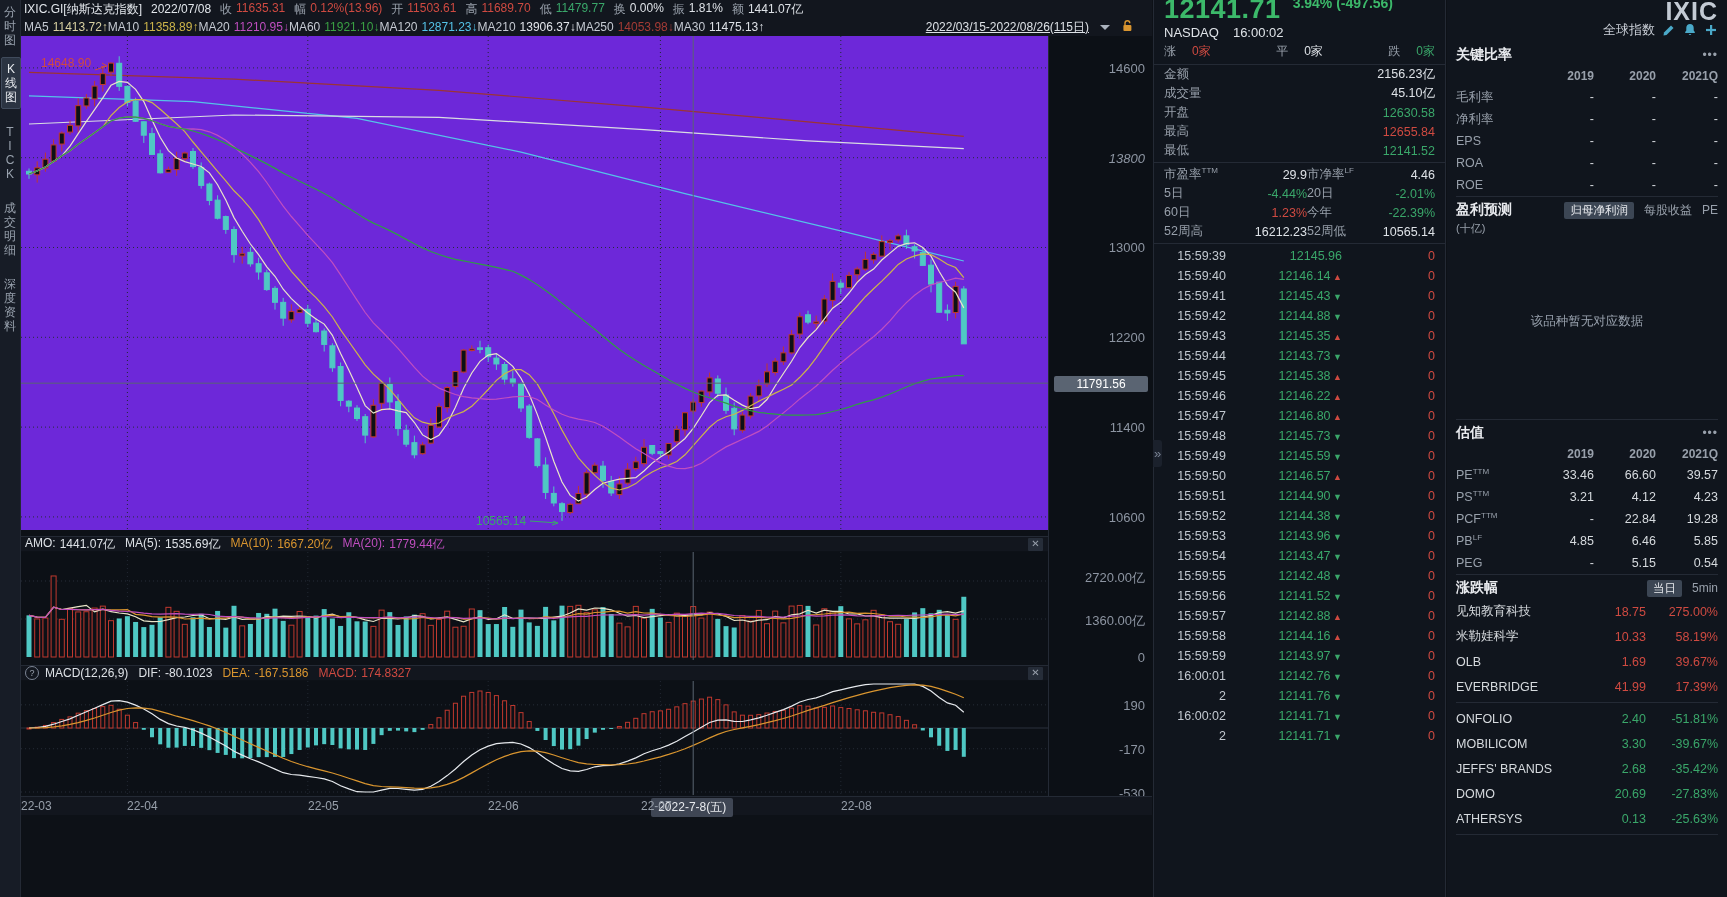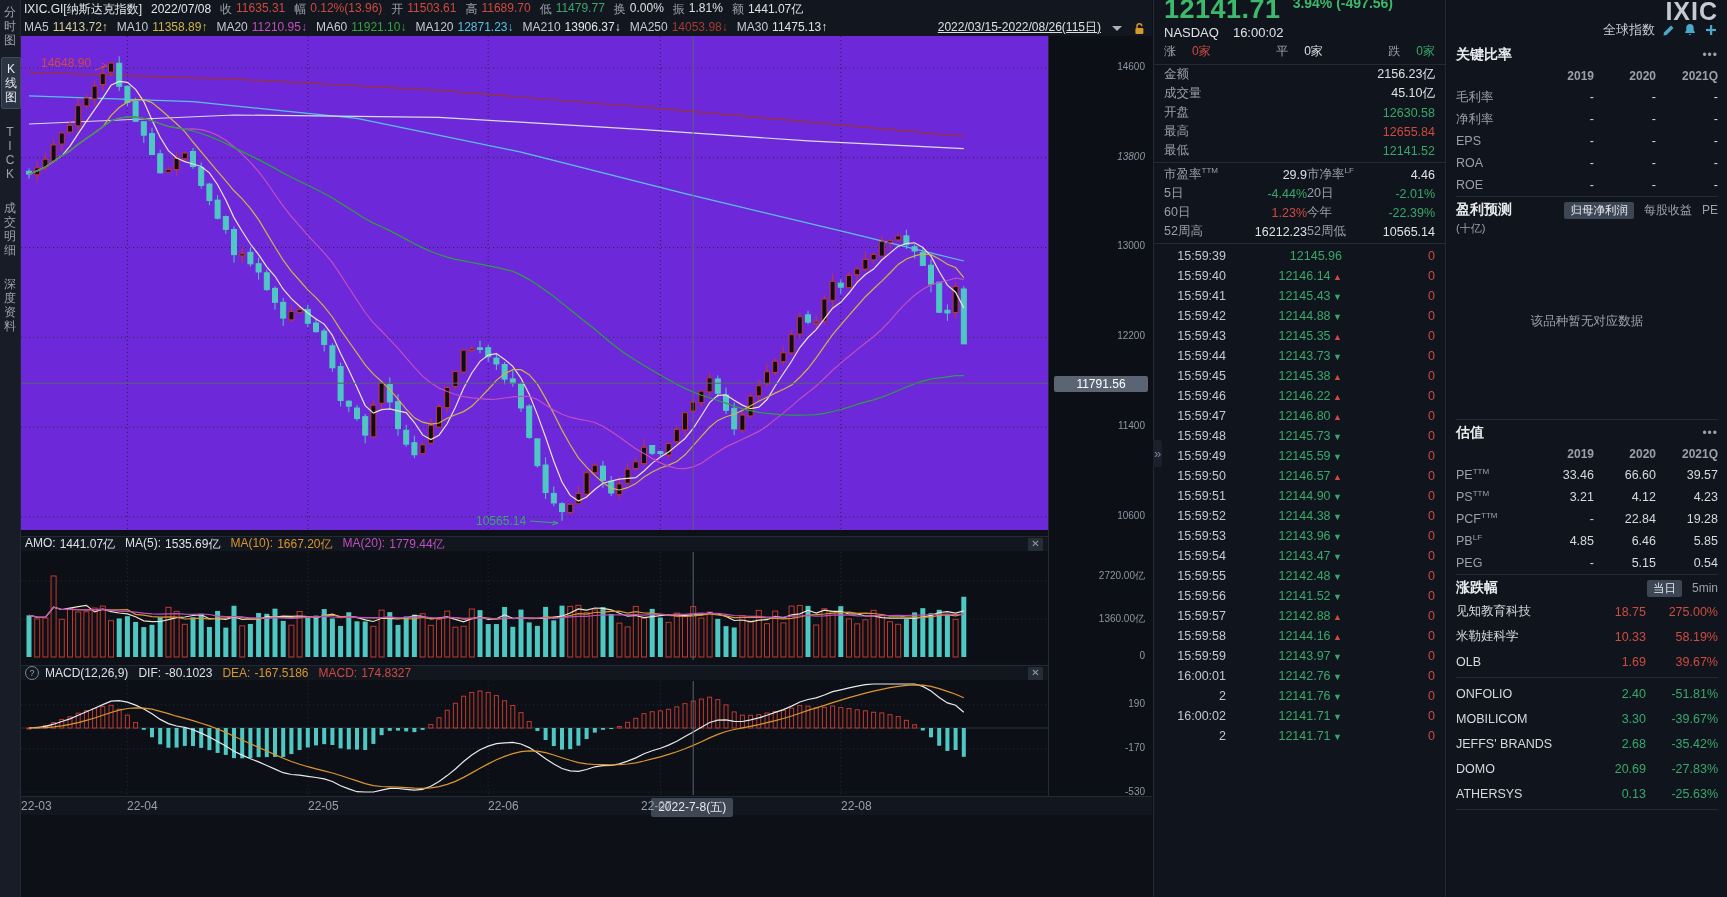--- a/index.html
+++ b/index.html
@@ -14,26 +14,26 @@
   .rail-item{width:18px;margin:0 1px;text-align:center;font-size:12px;color:#99a2ae;padding:4px 0;cursor:pointer}
   .rail-item span{display:block;line-height:14px}
   .rail-item.active{background:#2b3442;color:#e6e9ed;border:1px solid #404b5c;border-radius:2px}
   
   .chart-col{position:absolute;left:21px;top:0;width:1131px;height:897px}
   .info-row{position:absolute;left:0;width:1131px;height:18px;display:flex;align-items:center;
             font-size:12px;color:#98a0ab;gap:9px;padding-left:3px;background:#12161e;box-sizing:border-box}
   .info-row .sym{color:#e2e6eb}
   .fld{display:inline-flex;gap:4px;white-space:nowrap}
   .lbl{color:#98a0ab}.ma-lbl{color:#c5cad2}
-  .range-wrap{margin-left:auto;display:flex;align-items:flex-end;gap:11px;padding-right:6px;color:#dde1e6}
+  .range-wrap{margin-left:auto;display:flex;align-items:flex-start;gap:11px;padding-right:18px;color:#dde1e6}
   .range-text{text-decoration:underline;cursor:pointer}
   .caret{width:0;height:0;border:5px solid transparent;border-top-color:#aab2bd;margin-top:6px;cursor:pointer}
   .main-chart{position:absolute;top:36px;left:0;width:1027px;height:494px;background:#6d28d9}
   .axis-strip{position:absolute;top:36px;left:1027px;width:104px;height:778px;background:#0c1016;border-left:1px solid #242a35}
-  .axis-label{position:absolute;right:8px;color:#8d95a2;font-size:10px}
+  .axis-label{position:absolute;right:8px;color:#8d95a2;font-size:13px}
   .price-badge{position:absolute;left:5px;right:5px;top:340px;text-align:center;background:#5a6472;color:#fff;
                font-size:12px;border-radius:2px;padding:1px 0}
   .pane-header{position:absolute;left:0;width:1027px;height:15px;display:flex;gap:10px;font-size:12px;
                align-items:center;padding-left:4px;background:#12161e;border-top:1px solid #242a35;box-sizing:border-box}
   .close-btn{margin-left:auto;margin-right:5px;color:#98a0ab;background:#262d39;width:15px;height:13px;
              line-height:12px;text-align:center;font-size:10px;cursor:pointer;border-radius:1px}
   .help-circ{width:12px;height:12px;border:1px solid #7b8494;border-radius:50%;color:#9aa3af;font-size:9px;
              line-height:12px;text-align:center;margin-right:-4px}
   .chart-svg{position:absolute;left:0;width:1027px;background:#0c1016}
   .x-axis{position:absolute;left:0;top:796px;width:1131px;height:18px;background:#12161e;border-top:1px solid #242a35}
@@ -158,21 +158,21 @@
             <span class="lbl">振</span>
             <span class="white">1.81%</span>
           </span>
           <span class="fld">
             <span class="lbl">额</span>
             <span class="white">1441.07亿</span>
           </span>
         </span>
     </div>
     <div class="info-row" style="top:18px">
-      <span id="ma-fields" style="display:flex;gap:9px">
+      <span id="ma-fields" style="display:flex;">
           <span class="fld">
             <span class="ma-lbl">MA5</span>
             <span class="paleyellow">11413.72↑</span>
           </span>
           <span class="fld">
             <span class="ma-lbl">MA10</span>
             <span class="yellow">11358.89↑</span>
           </span>
           <span class="fld">
             <span class="ma-lbl">MA20</span>
@@ -1139,20 +1139,25 @@
         <div class="mover">
           <span class="m-name">米勒娃科学</span>
           <span class="m-price red">10.33</span>
           <span class="m-pct red">58.19%</span>
         </div>
         <div class="mover">
           <span class="m-name">OLB</span>
           <span class="m-price red">1.69</span>
           <span class="m-pct red">39.67%</span>
         </div>
+        <div class="mover">
+          <span class="m-name">EVERBRIDGE</span>
+          <span class="m-price red">41.99</span>
+          <span class="m-pct red">17.39%</span>
+        </div>
       </div>
     <div class="movers-sep"></div>
     <div id="losers">
         <div class="mover">
           <span class="m-name">ONFOLIO</span>
           <span class="m-price green">2.40</span>
           <span class="m-pct green">-51.81%</span>
         </div>
         <div class="mover">
           <span class="m-name">MOBILICOM</span>

